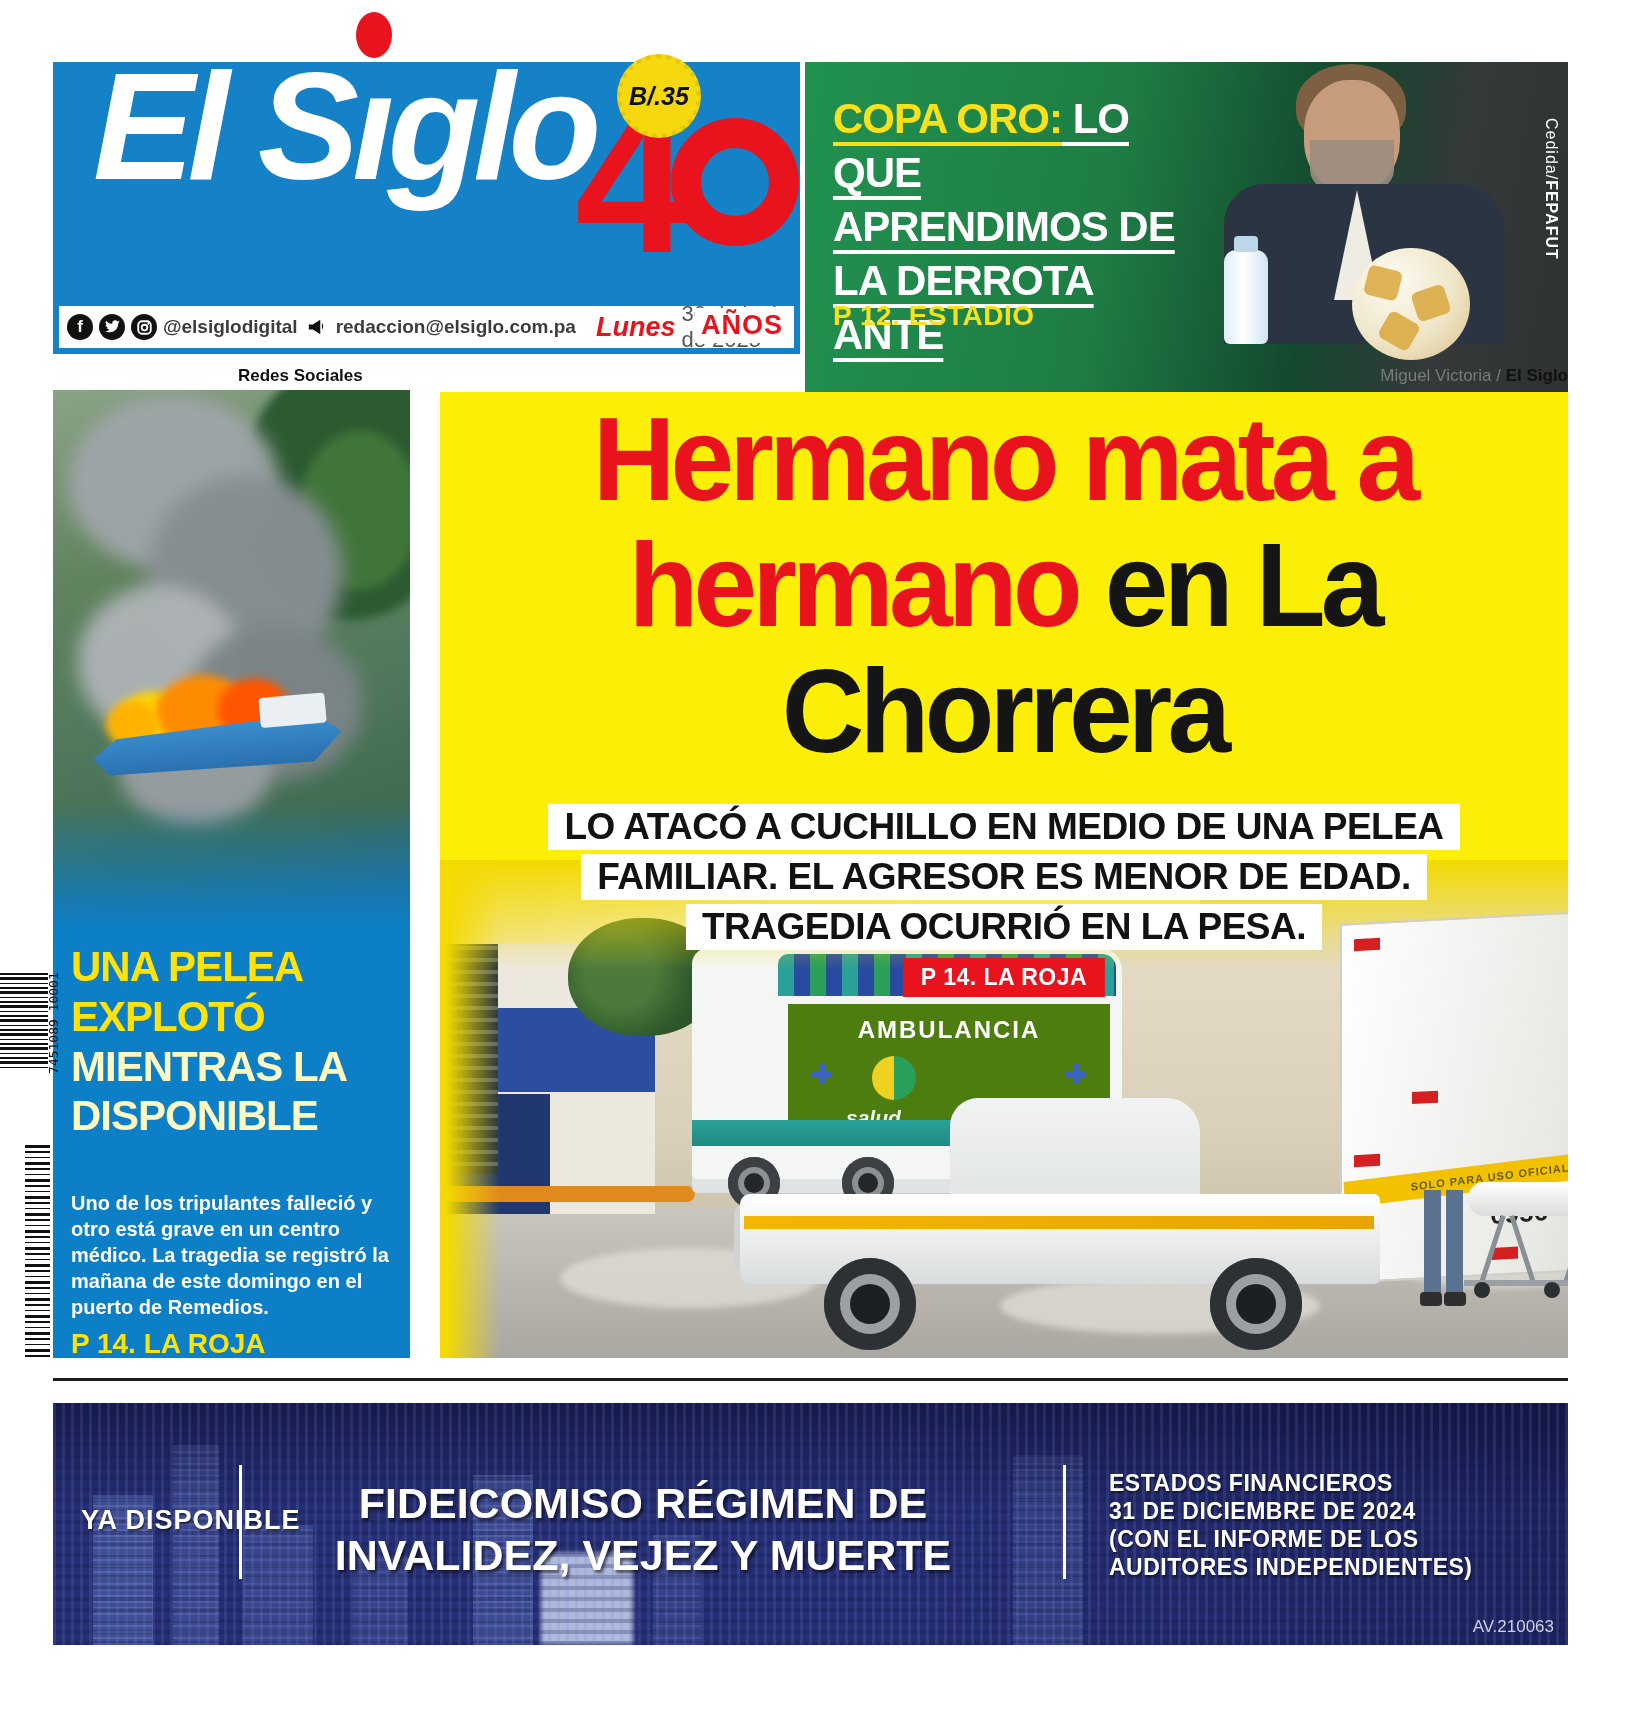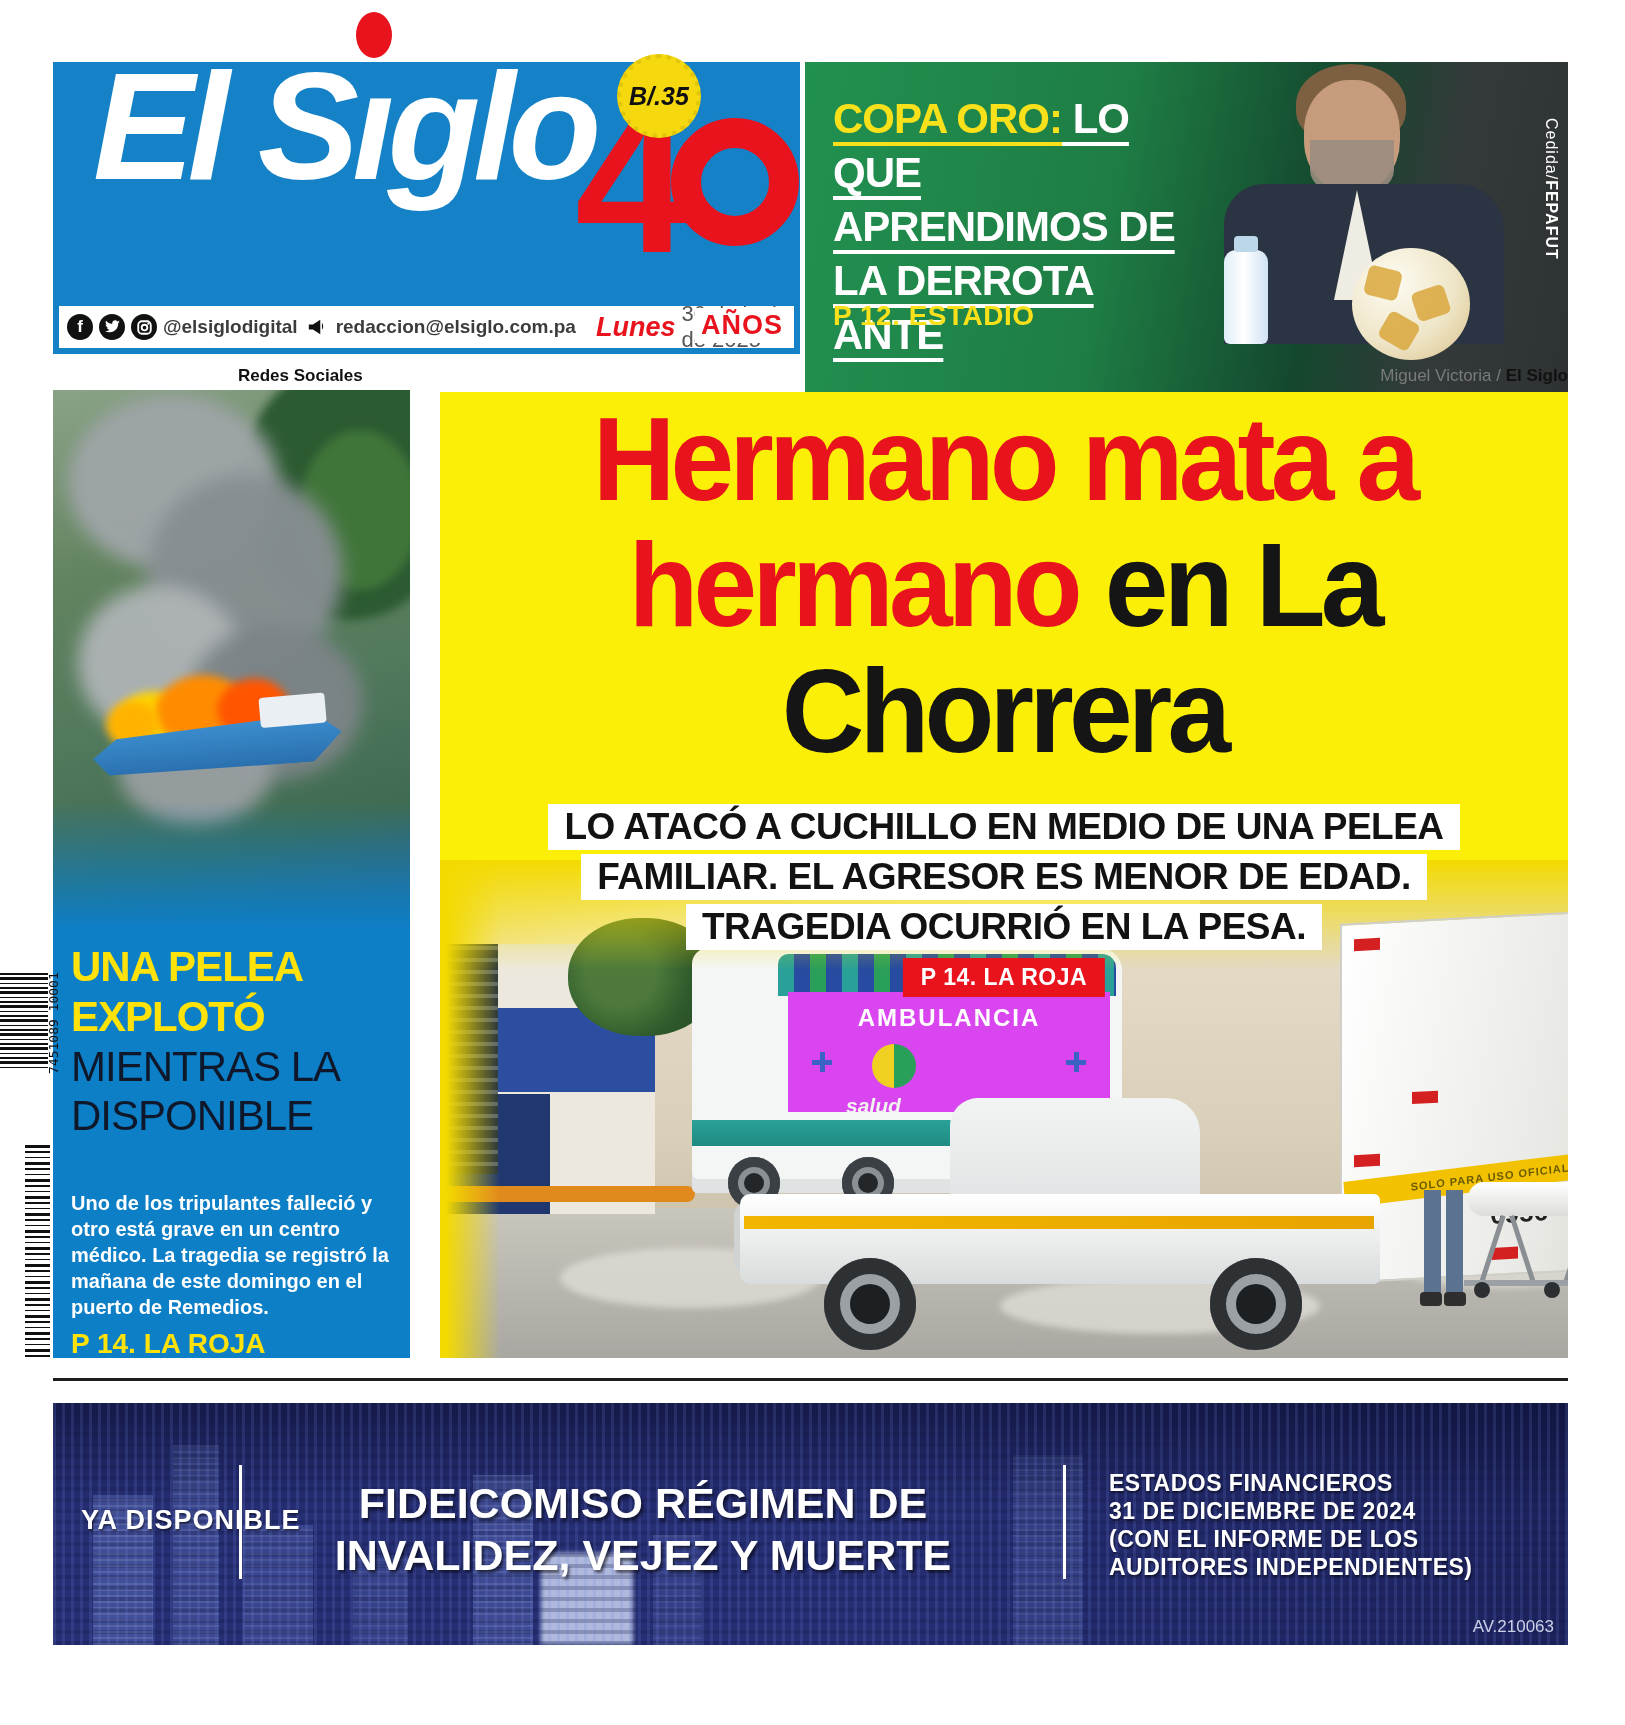--- a/index.html
+++ b/index.html
@@ -68,21 +68,21 @@
   .boat { position:absolute; left:38px; top:300px; width:250px; height:80px; transform:rotate(-5deg); }
   .hull { position:absolute; left:0; top:32px; width:100%; height:48px; background:linear-gradient(#3c8fd0,#2a6fae); clip-path:polygon(0 55%,10% 18%,90% 0,100% 42%,88% 100%,6% 92%); }
   .cabin { position:absolute; right:14px; top:12px; width:66px; height:30px; background:#e9eff3; border-radius:4px; }
   .flame { position:absolute; border-radius:50%; filter:blur(4px); }
   .f1 { left:26px; top:-4px; width:72px; height:56px; background:#ffd400; }
   .f2 { left:66px; top:-16px; width:92px; height:70px; background:#ff8c00; }
   .f3 { left:128px; top:-8px; width:72px; height:60px; background:#ff5500; }
   .f4 { left:16px; top:4px; width:52px; height:46px; background:#ffb300; }
   .ls-text { position:absolute; left:18px; width:325px; color:#fff; }
   .ls-yellow { top:552px; font-size:42px; line-height:50px; font-weight:800; color:#ffe20a; letter-spacing:-1px; }
-  .ls-white { top:652px; font-size:42px; line-height:49px; font-weight:400; color:#0f172a; letter-spacing:-1px; }
+  .ls-white { top:652px; font-size:42px; line-height:49px; font-weight:700; color:#fef9c3; letter-spacing:-1px; }
   .ls-body { top:800px; font-size:20px; line-height:26px; font-weight:700; color:#fff; width:322px; }
   .ls-pref { top:938px; font-size:28px; font-weight:800; color:#ffe20a; }
 
   
   .barcode1 { left:0; top:973px; width:48px; height:98px; background:repeating-linear-gradient(to bottom,#101010 0 2px,#fff 2px 4px,#101010 4px 7px,#fff 7px 10px,#101010 10px 11px,#fff 11px 14px); }
   .bc-num { left:46px; top:970px; height:104px; writing-mode:vertical-rl; transform:rotate(180deg); font-family:"DejaVu Sans Mono",monospace; font-size:13px; color:#111; }
   .barcode2 { left:25px; top:1145px; width:25px; height:212px; background:repeating-linear-gradient(to bottom,#101010 0 3px,#fff 3px 6px,#101010 6px 8px,#fff 8px 12px,#101010 12px 13px,#fff 13px 17px); }
 
   
   .main-story { left:440px; top:392px; width:1128px; height:966px; background:linear-gradient(#fbee07 55%,#f3da00 80%); overflow:hidden; }
@@ -101,21 +101,21 @@
   .yfade { position:absolute; left:0; right:0; top:0; height:110px; background:linear-gradient(#f3da00,rgba(243,218,0,0)); }
   .yside { position:absolute; left:0; top:0; bottom:0; width:60px; background:linear-gradient(90deg,#f3da00 10%,rgba(243,218,0,0)); z-index:3; }
   .bldg { position:absolute; left:0; top:84px; width:215px; height:270px; background:#ece8dd; }
   .bldg .blue-band { position:absolute; left:0; right:0; top:64px; height:84px; background:#2b4ea0; }
   .bldg .dark-low { position:absolute; left:0; bottom:0; width:110px; height:120px; background:#20386f; }
   .bldg .curb { position:absolute; left:0; right:-40px; bottom:12px; height:16px; background:#e08a1e; border-radius:8px; }
   .bldg .lattice { position:absolute; left:0; top:0; width:58px; height:230px; background:repeating-linear-gradient(0deg,#27333d 0 8px,#56646f 8px 12px),repeating-linear-gradient(90deg,rgba(0,0,0,.35) 0 6px,rgba(255,255,255,.08) 6px 10px); }
   .trees { position:absolute; left:128px; top:58px; width:150px; height:118px; background:radial-gradient(circle at 35% 45%,#4d7a3b 0 30%,#2f5a2c 60%,#234722 100%); border-radius:48%; }
   .amb { position:absolute; left:252px; top:88px; width:430px; height:245px; background:#f4f6f6; border-radius:16px 22px 6px 6px; box-shadow:inset 0 -14px 0 #dfe3e3; }
   .amb .topband { position:absolute; left:86px; top:6px; right:6px; height:42px; border-radius:10px 14px 0 0; background:repeating-linear-gradient(90deg,#2aa198 0 16px,#274ba0 16px 32px,#2a9f5a 32px 48px,#274ba0 48px 64px); }
-  .amb .rear { position:absolute; left:96px; top:44px; right:12px; height:120px; background:#d946ef; }
+  .amb .rear { position:absolute; left:96px; top:56px; right:12px; height:120px; background:#4d7c0f; }
   .amb .rear .ambt { position:absolute; left:0; right:0; top:12px; text-align:center; color:#fff; font-weight:800; font-size:24px; letter-spacing:2px; }
   .amb .slogo { position:absolute; left:84px; top:52px; width:44px; height:44px; background:conic-gradient(#2a9f5a 0 50%,#f0d020 50% 100%); border-radius:50%; }
   .amb .salud { position:absolute; left:58px; top:102px; color:#f2f4f0; font-weight:800; font-style:italic; font-size:21px; }
   .amb .tealband { position:absolute; left:0; right:0; top:172px; height:26px; background:linear-gradient(#2aa198,#1f8a82); }
   .amb .wheel { position:absolute; bottom:-16px; width:52px; height:52px; background:#23272a; border-radius:50%; box-shadow:inset 0 0 0 10px #3a4044,inset 0 0 0 16px #8b9094; }
   .amb .star { position:absolute; width:20px; height:20px; }
   .amb .star::before,.amb .star::after { content:""; position:absolute; background:#3b63c4; }
   .amb .star::before { left:8px; top:0; width:5px; height:20px; }
   .amb .star::after { left:0; top:8px; width:20px; height:5px; }
   .pickup { position:absolute; left:300px; top:238px; width:650px; height:255px; z-index:4; }

